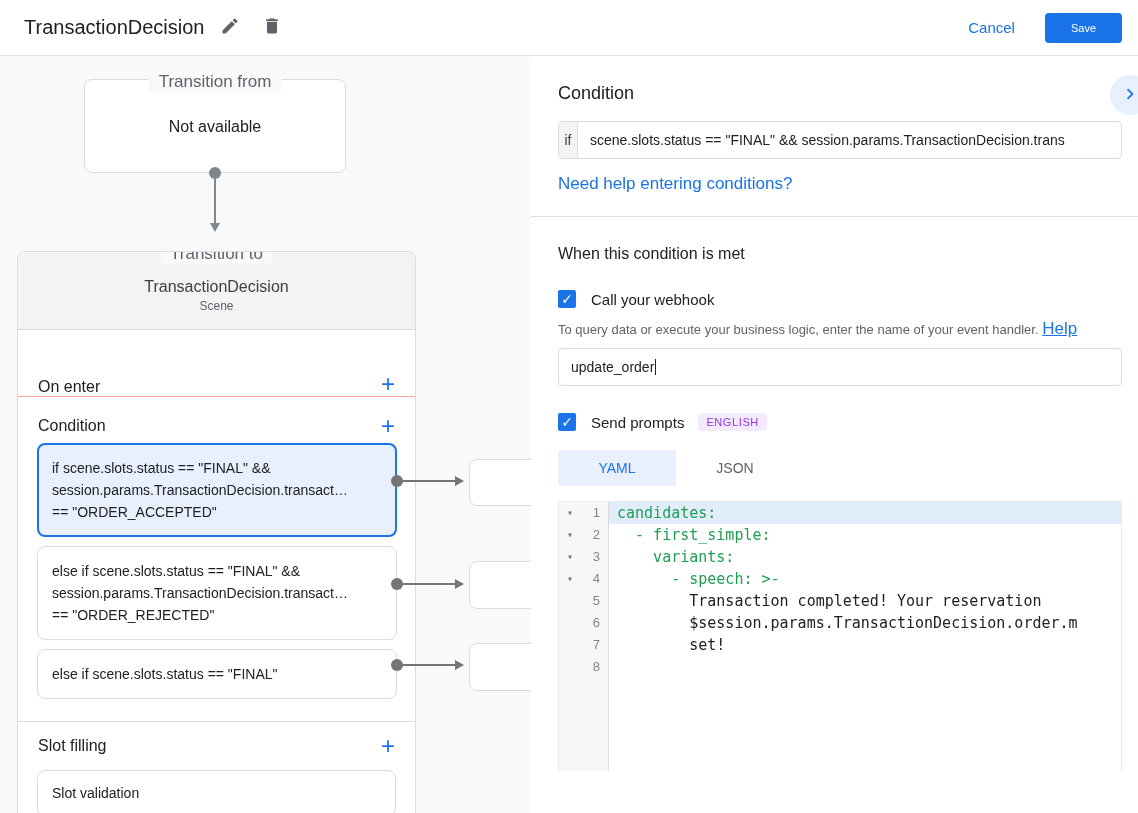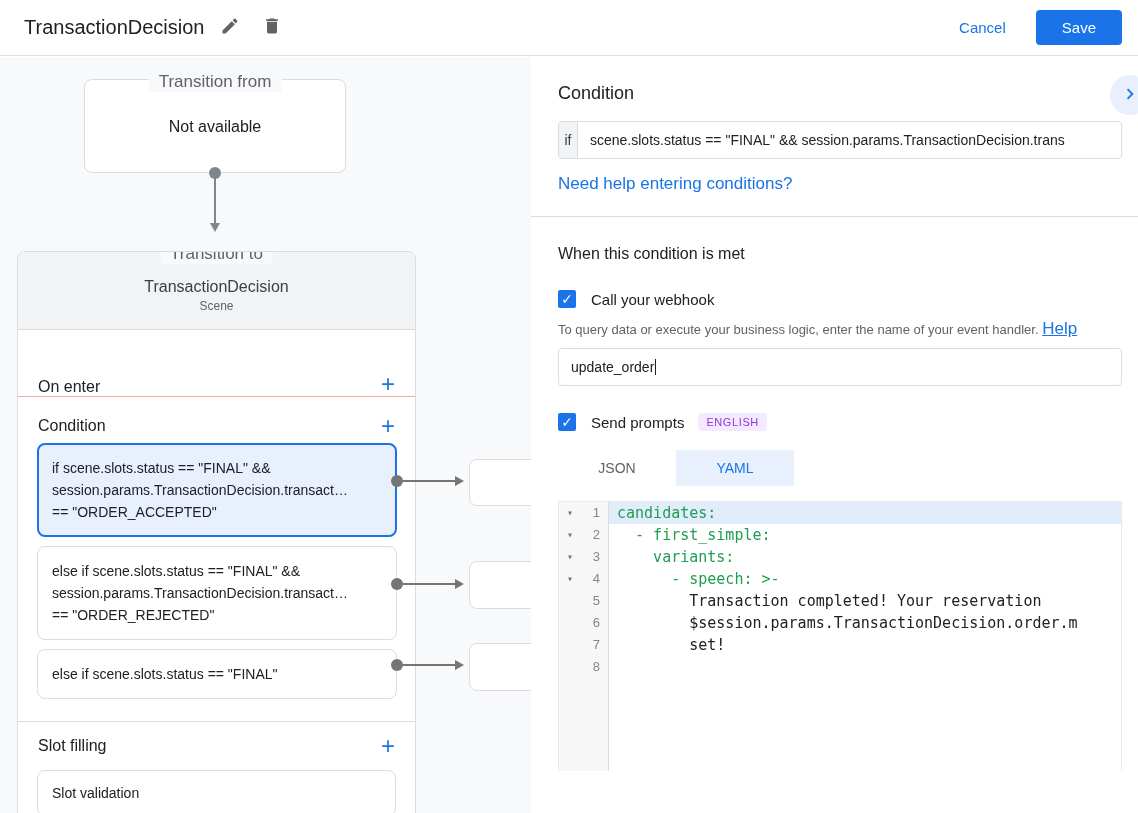--- a/index.html
+++ b/index.html
@@ -8,21 +8,21 @@
 
   
   .topbar { position:absolute; top:0; left:0; width:1138px; height:56px; background:#fff;
     border-bottom:1px solid #e0e0e0; display:flex; align-items:center; padding:0 16px 0 24px; }
   .topbar h1 { font-size:20px; font-weight:400; color:#202124; }
   .icon-btn { background:none; border:none; cursor:pointer; padding:6px; margin-left:10px;
     display:flex; align-items:center; }
   .topbar-spacer { flex:1; }
   .btn-text { background:none; border:none; color:#1a73e8; font-size:15px; font-weight:500;
     font-family:inherit; padding:8px 16px; cursor:pointer; }
-  .btn-primary { background:#1a73e8; border:none; color:#fff; font-size:15px; font-weight:500;
+  .btn-primary { background:#1a73e8; border:none; color:#fff; font-size:11px; font-weight:500;
     font-family:inherit; padding:9px 26px; border-radius:4px; margin-left:14px; cursor:pointer; }
 
   
   .canvas { position:absolute; top:57px; left:0; width:531px; height:756px;
     background:#f8f9fa; overflow:hidden; }
   .flowbox { position:absolute; border:1px solid #dadce0; border-radius:8px; background:#fff; }
   .chip { position:absolute; top:-8px; left:50%; transform:translateX(-50%);
     background:#f8f9fa; padding:0 10px; font-size:17px; color:#5f6368; white-space:nowrap; }
   .from-box { left:84px; top:22px; width:262px; height:94px; }
   .from-box .content { text-align:center; padding-top:38px; font-size:16px; color:#202124; }
@@ -234,22 +234,22 @@
         <span class="caret"></span>
     </div>
 
     <div class="chk-row">
       <span class="chk"><span>✓</span></span>
       <span class="chk-label">Send prompts</span>
       <span class="badge">ENGLISH</span>
     </div>
 
     <div class="tabs">
+      <button class="tab active">YAML</button>
       <button class="tab">JSON</button>
-      <button class="tab active">YAML</button>
     </div>
 
     <div class="editor">
         <div class="ed-row hl">
           <span class="ed-fold">▾</span>
           <span class="ed-num">1</span>
           <span class="ed-code key">candidates:</span>
         </div>
         <div class="ed-row">
           <span class="ed-fold">▾</span>

